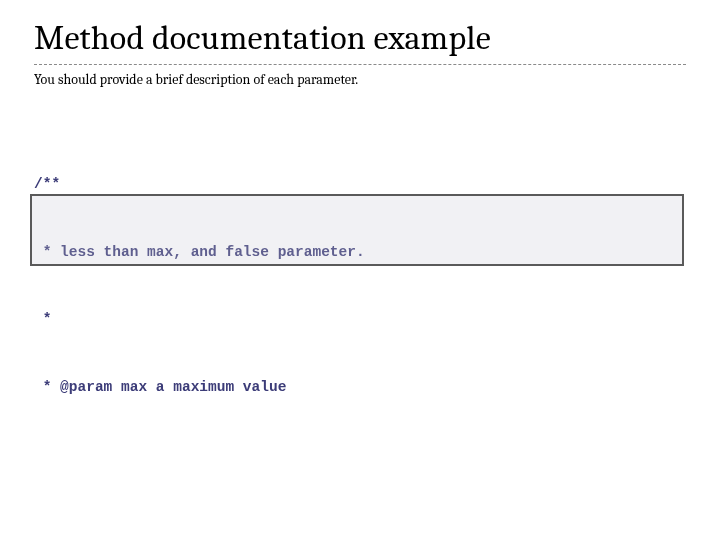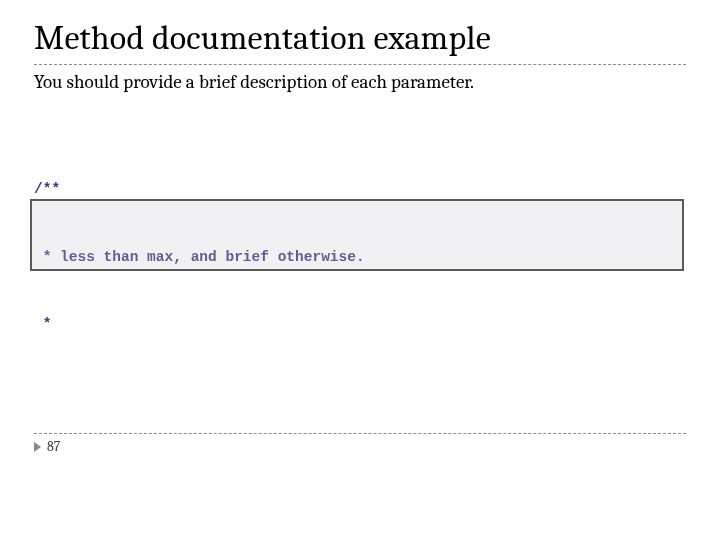--- a/index.html
+++ b/index.html
@@ -24,21 +24,21 @@
     font-weight: 400;
     margin: 0 0 6px 0;
     letter-spacing: 0.2px;
   }
   .dashed-hr {
     border: none;
     border-top: 1px dashed #8a8a8a;
     margin: 0 0 6px 0;
   }
   .subtitle {
-    font-size: 19px;
+    font-size: 14px;
     margin: 2px 0 18px 0;
   }
   .code {
     font-family: Consolas, 'Courier New', monospace;
     font-size: 14.5px;
     line-height: 1.55;
     font-weight: bold;
     color: #3a3a4a;
     white-space: pre;
     position: relative;
@@ -84,31 +84,25 @@
 
 <div class="slide">
 
   <h1 class="title">Method documentation example</h1>
   <hr class="dashed-hr">
   <p class="subtitle">You should provide a brief description of each parameter.</p>
 
   <div class="code">
     <div class="highlight-box"></div>
     <span class="line doc">/**</span>
-    <span class="line doc"> * less than max, and brief otherwise.</span>
+    <span class="line doc"> * less than max, and false parameter.</span>
     <span class="line doc"> *</span>
+    <span class="line doc"> * @param max a maximum value</span>
     
     
     
     
     
     
   </div>
 
-  <div class="footer">
-    <hr class="dashed-hr">
-    <div class="footer-row">
-      <span class="footer-marker"></span>
-      <span>87</span>
-    </div>
-  </div>
 
 </div>
 
 </body></html>

